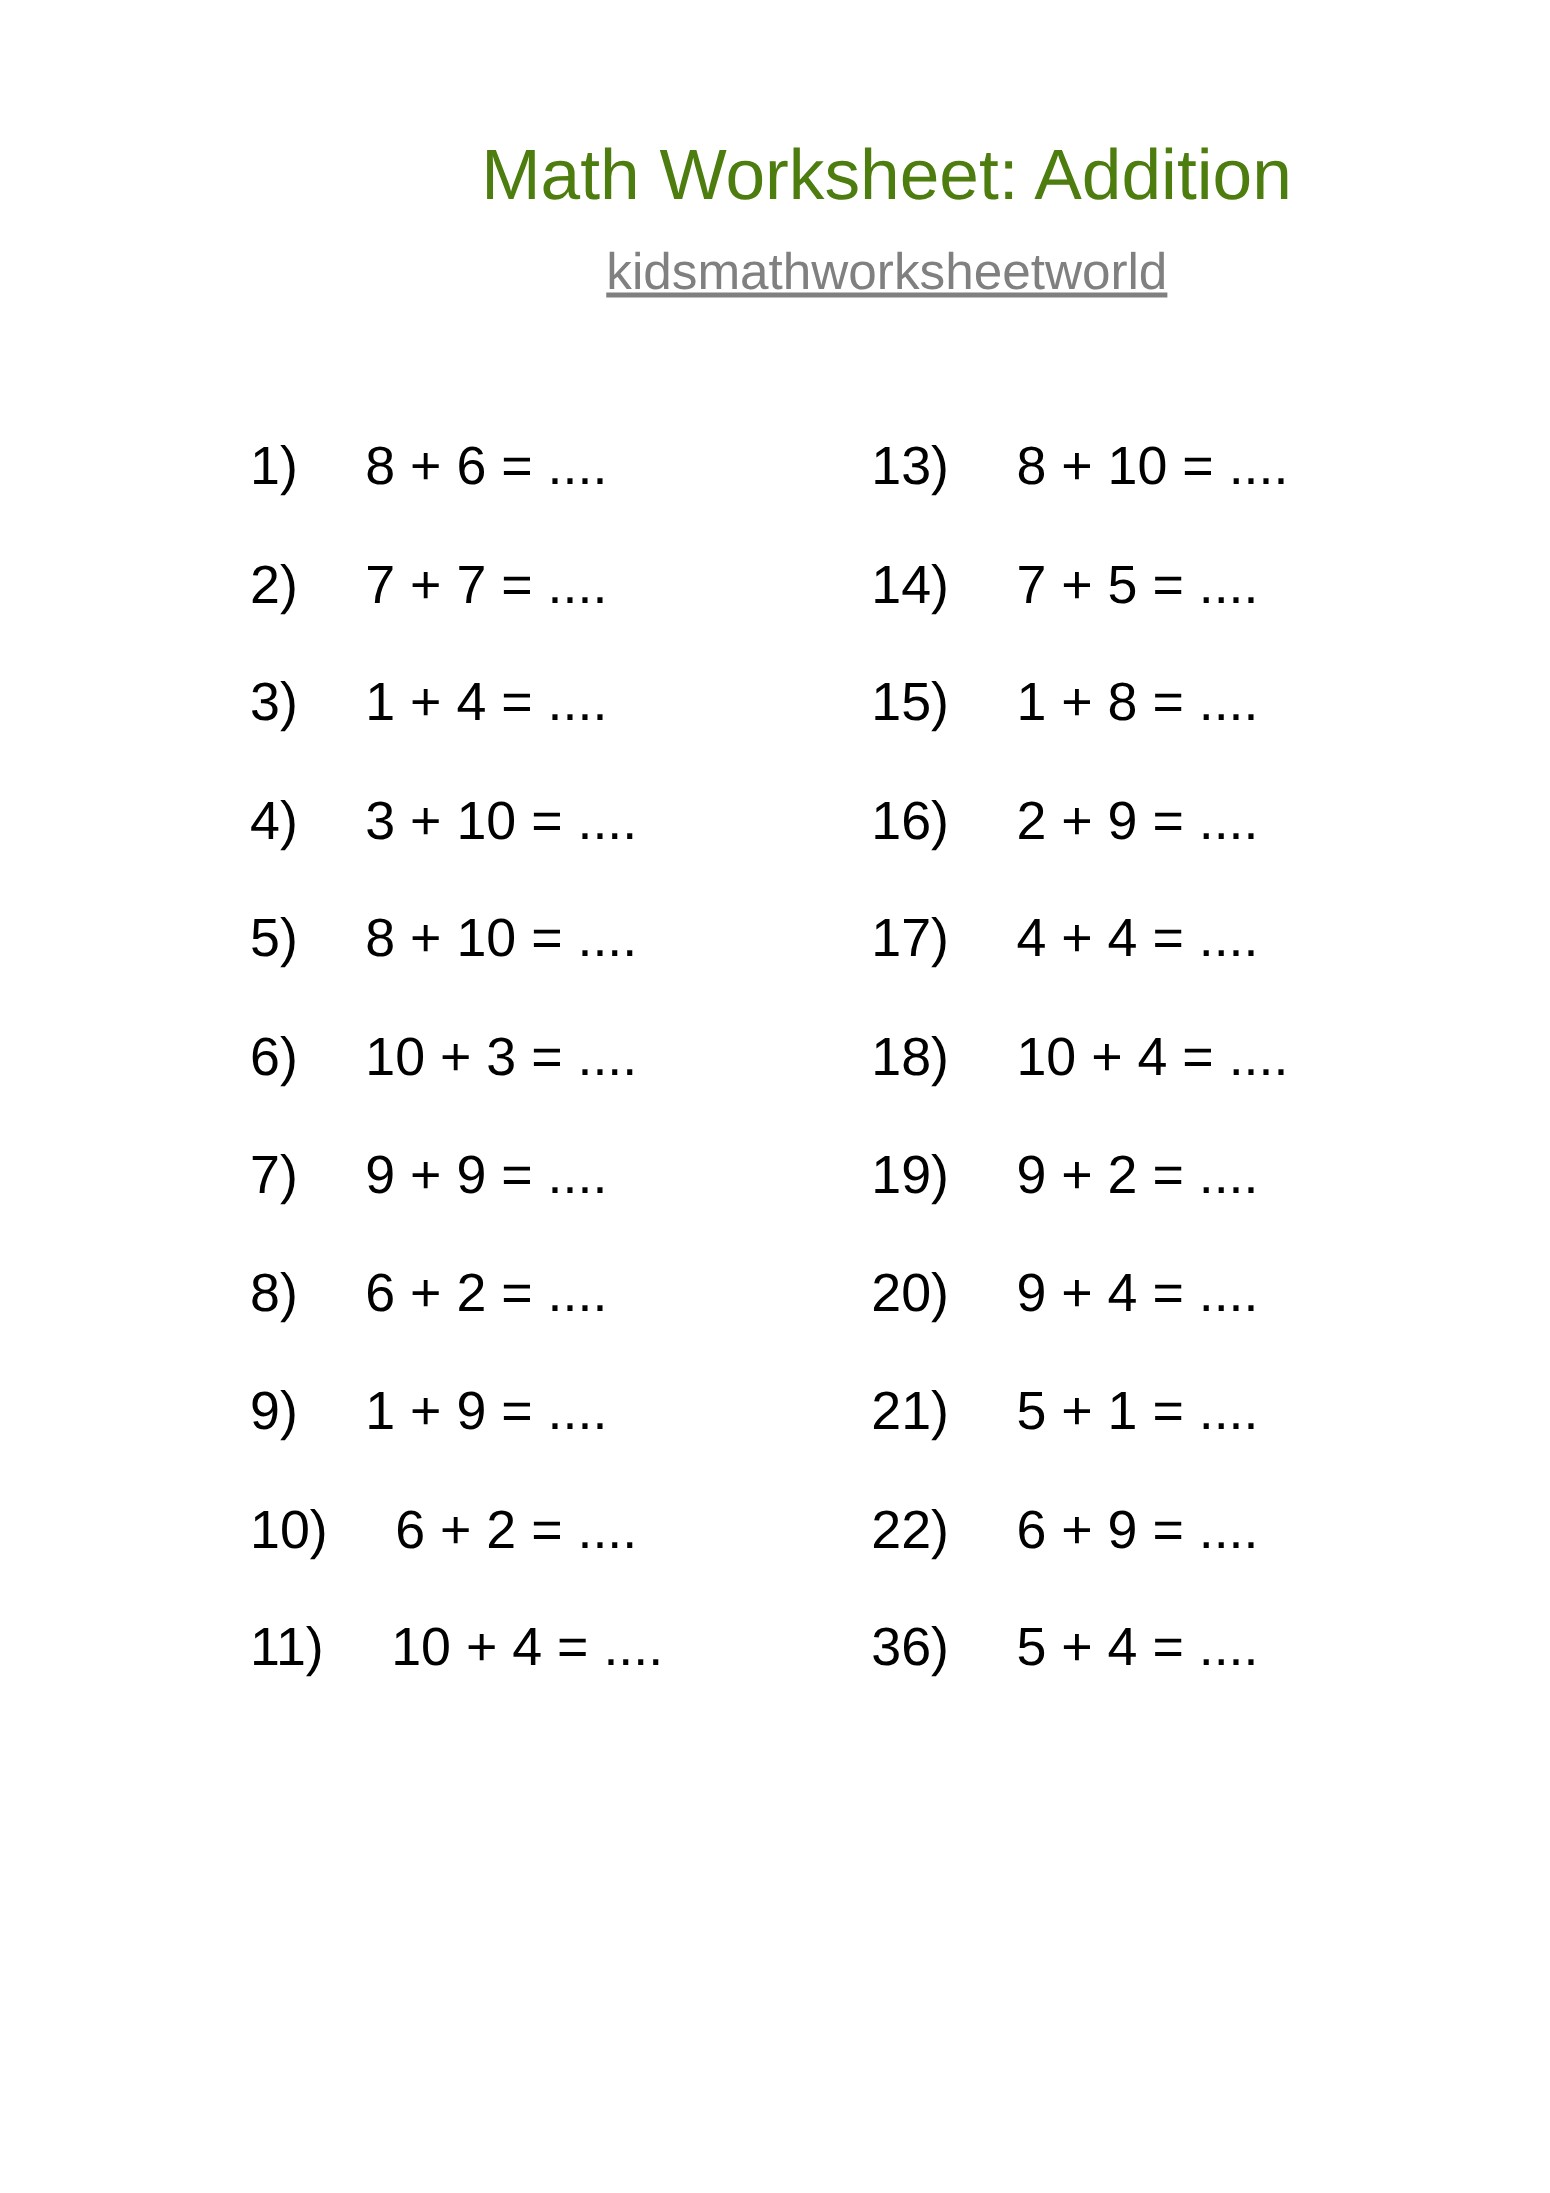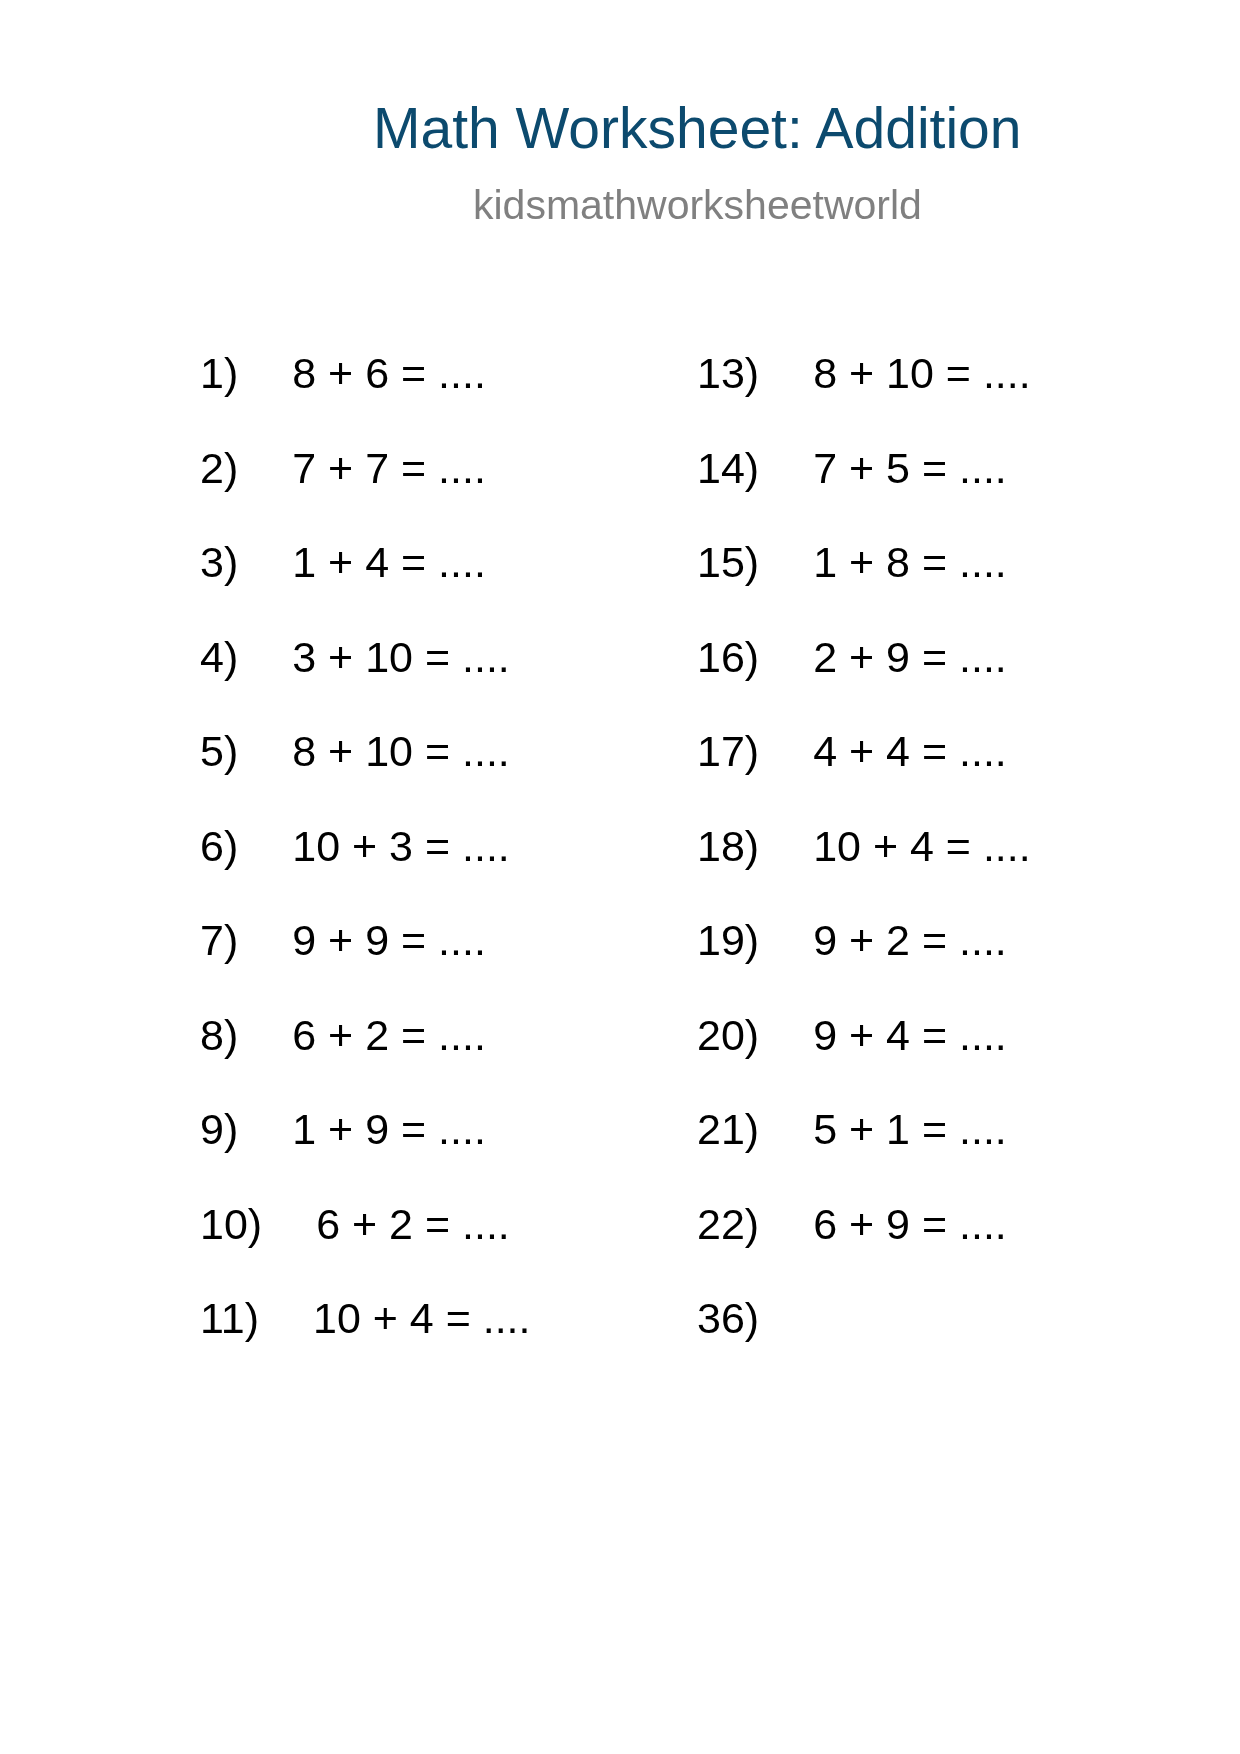--- a/index.html
+++ b/index.html
@@ -21,33 +21,34 @@
       top: 0;
       width: 1240px;
     }
     .title {
       position: absolute;
       left: 369px;
       top: 96px;
       font-size: 57px;
       line-height: 1;
       white-space: nowrap;
-      color: #0c4a6e;
-      margin: 4px;
+      color: #4d7c0f;
+      margin: 16px;
       font-weight: normal;
     }
     .subtitle {
       position: absolute;
       left: 469px;
       top: 181px;
       font-size: 41px;
       line-height: 1;
       white-space: nowrap;
       color: #808080;
-      margin: 4px;
+      margin: 16px;
+      text-decoration: underline;
     }
     .problems {
       position: absolute;
       left: 0;
       top: 0;
       width: 1240px;
       height: 1754px;
     }
     .column {
       position: absolute;
@@ -164,15 +165,16 @@
     <div class="problem">
         <span class="num">21)</span>
         <span class="expr">5 + 1 = ....</span>
       </div>
     <div class="problem">
         <span class="num">22)</span>
         <span class="expr">6 + 9 = ....</span>
       </div>
     <div class="problem">
         <span class="num">36)</span>
+        <span class="expr">5 + 4 = ....</span>
       </div>
   </div>
 </div>
 
 </body></html>

